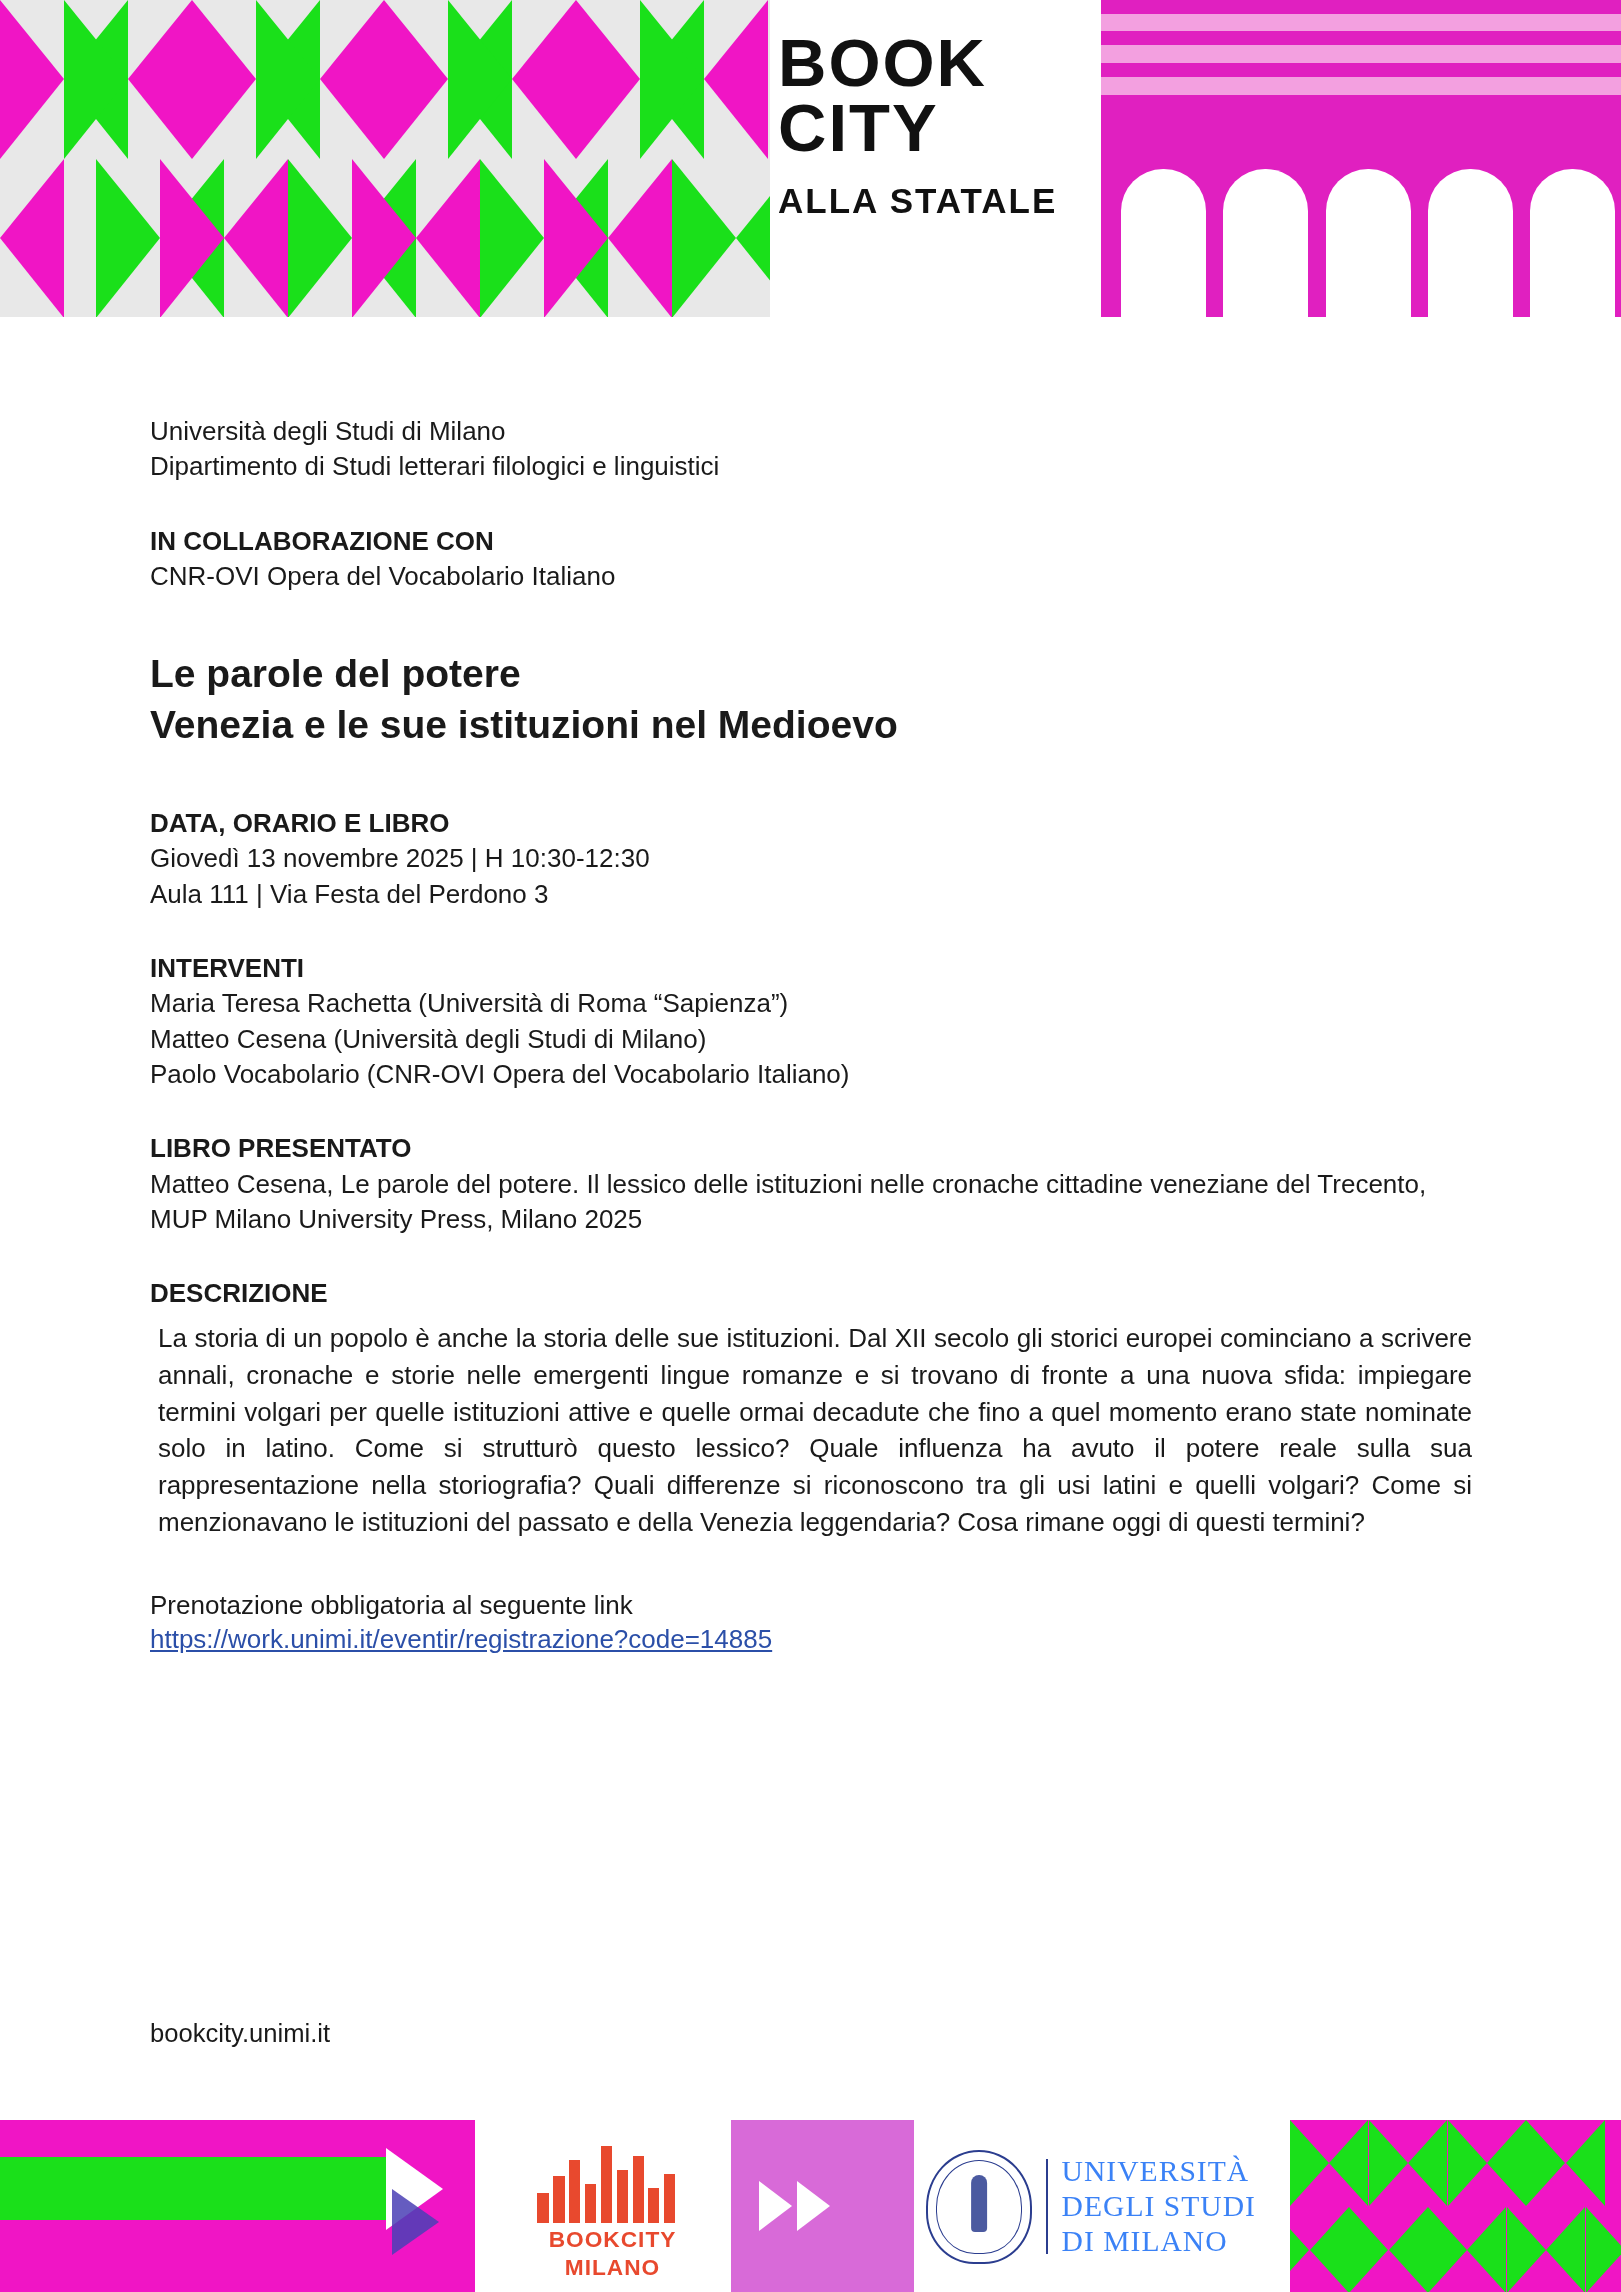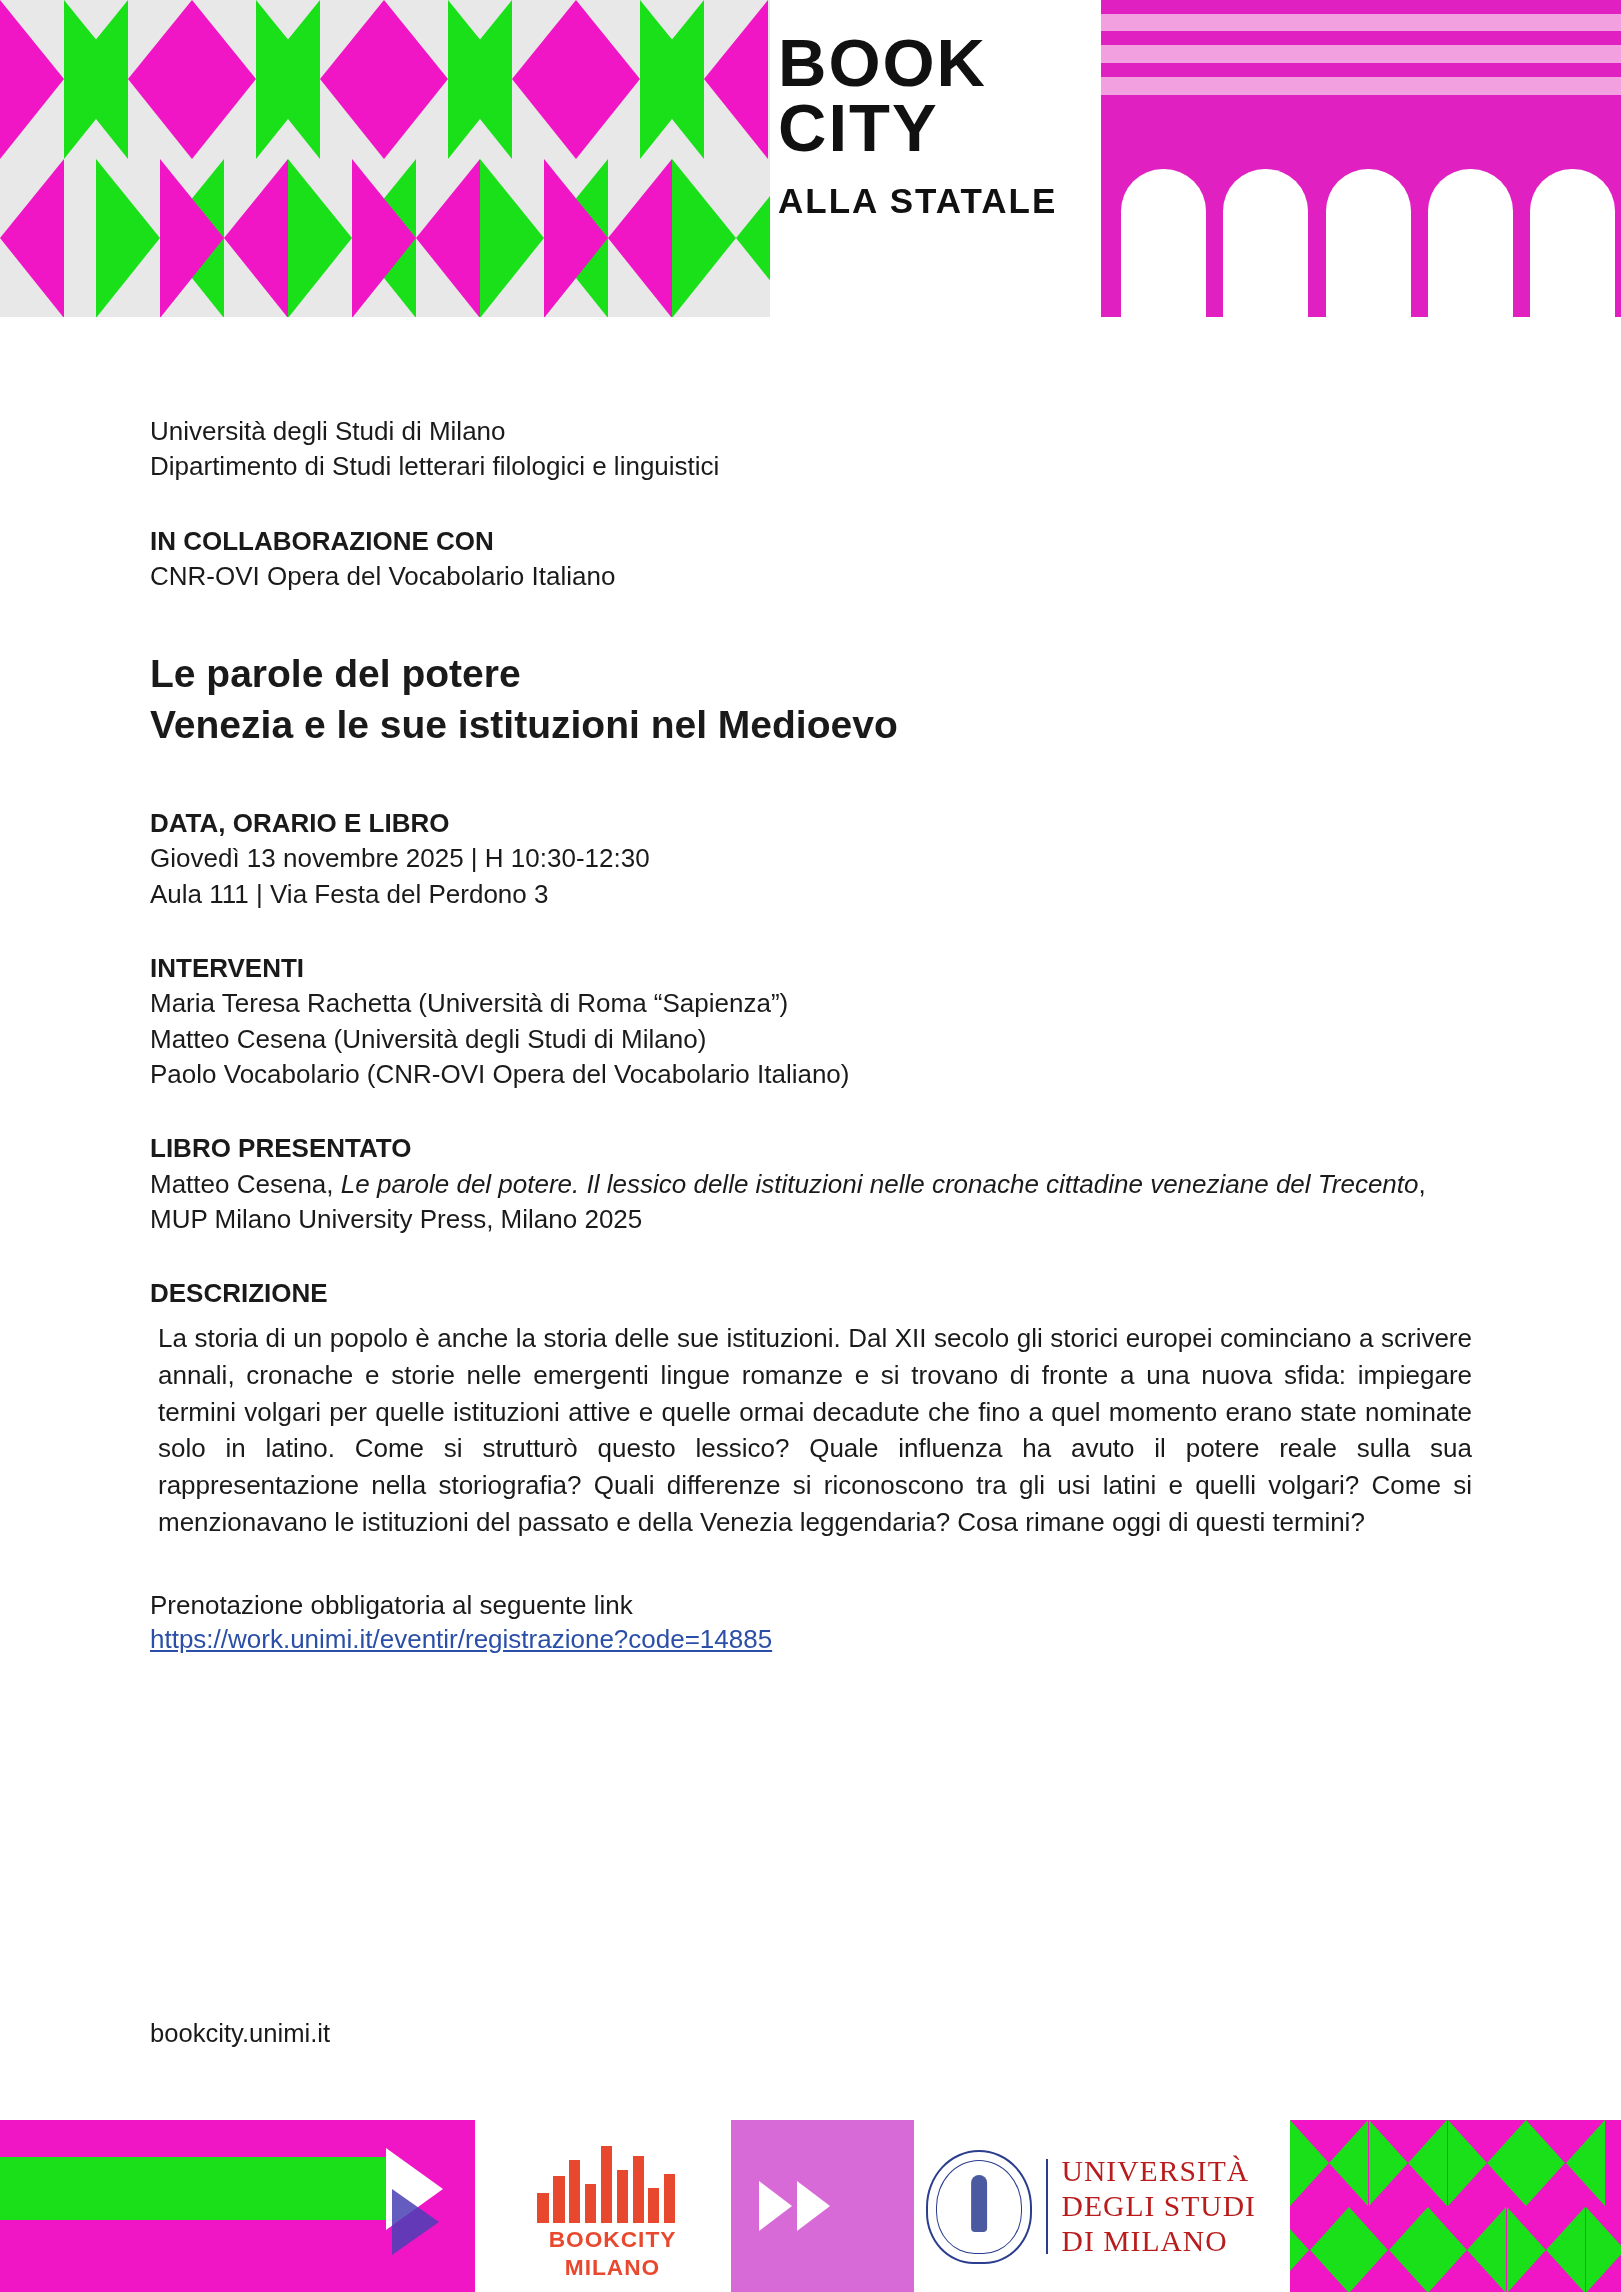--- a/index.html
+++ b/index.html
@@ -91,21 +91,21 @@
     left: 150px;
     top: 414px;
     width: 1330px;
   }
   .p {
     font-size: 26px;
     line-height: 1.36;
     margin: 0;
   }
   .bold { font-weight: bold; }
-  .ital { font-style: italic; }
+  .ital { }
   .gap-m { height: 39px; }
   .gap-l { height: 55px; }
 
   .title-main {
     font-size: 39px;
     font-weight: bold;
     line-height: 1.3;
     margin: 0;
   }
   .desc {
@@ -236,21 +236,21 @@
     transform: translateX(-50%);
     width: 15.8px; height: 57px;
     background: #2b3d8f;
     border-radius: 7.9px 7.9px 3.9px 3.9px;
     opacity: .85;
   }
   .unimi-divider {
     width: 2px; height: 95px; background: #2b3d8f;
   }
   .unimi-text {
-    color: #b91c1c;
+    color: #3b82f6;
     font-family: "Liberation Serif", serif;
     font-size: 29.6px;
     line-height: 1.18;
     letter-spacing: 1px;
   }
   .f-pattern {
     position: absolute;
     left: 1290px; top: 0;
     width: 331px; height: 172px;
     background: #f015c5;

